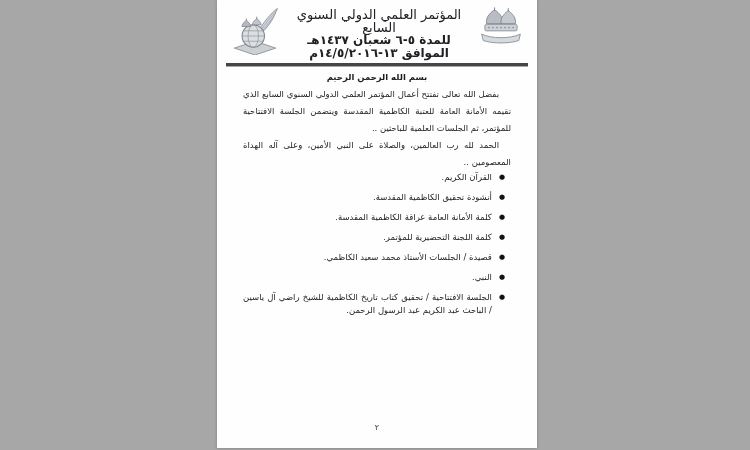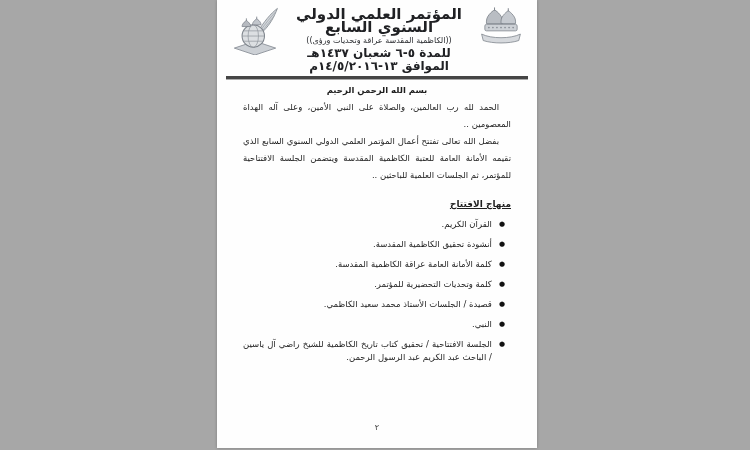--- a/index.html
+++ b/index.html
@@ -25,21 +25,21 @@
     align-items:flex-start;
     padding:5px 10px 0 10px;
   }
   .hdr-logo{flex:0 0 auto;}
   .hdr-titles{
     flex:1 1 auto;
     text-align:center;
     padding-top:3px;
   }
   .hdr-title{
-    font-size:15px;font-weight:bold;color:#202124;
+    font-size:13px;font-weight:normal;color:#202124;
     line-height:13px;
     letter-spacing:0;
   }
   .hdr-subtitle{
     font-size:8px;color:#2a2c30;
     line-height:13px;
   }
   .hdr-date{
     font-size:12px;font-weight:bold;color:#202124;
     line-height:13px;
@@ -129,21 +129,20 @@
         <circle cx="37" cy="28" r="1" fill="#81878f"></circle>
           <circle cx="42" cy="28" r="1" fill="#81878f"></circle>
         <circle cx="47" cy="28" r="1" fill="#81878f"></circle>
 
         <path d="M8 36 C20 42 44 42 56 36 L54 44 C42 48 22 48 10 44 Z" fill="#d6d9dd" stroke="#80868e" stroke-width="1"></path>
       </svg>
     </div>
 
     <div class="hdr-titles">
       <div class="hdr-title">المؤتمر العلمي الدولي السنوي السابع</div>
-      <div class="hdr-subtitle">((الكاظمية المقدسة عراقة وتحديات ورؤى))</div>
       <div class="hdr-date">للمدة ٥-٦ شعبان ١٤٣٧هـ الموافق ١٣-١٤/٥/٢٠١٦م</div>
     </div>
 
     <div class="hdr-logo">
       <svg class="logo-svg" width="56" height="50" viewBox="0 0 64 58" aria-hidden="true">
 
         <polygon points="32,42 56,50 32,58 8,50" fill="#ccd0d5" stroke="#878d95" stroke-width="1"></polygon>
 
         <path d="M36 30 C42 20 50 10 58 4 C54 14 50 22 42 30 Z" fill="#d2d6da" stroke="#848a92" stroke-width="1"></path>
         <path d="M38 30 C44 22 50 14 56 8" stroke="#9aa0a8" stroke-width="0.8" fill="none"></path>
@@ -161,42 +160,41 @@
     </div>
   </div>
 
   <div class="hdr-rule"></div>
 
   <div class="doc-body">
 
     <div class="basmala">بسم الله الرحمن الرحيم</div>
 
     <div>
+        <p class="para">بفضل الله تعالى تفتتح أعمال المؤتمر العلمي الدولي السنوي السابع الذي تقيمه الأمانة العامة للعتبة الكاظمية المقدسة ويتضمن الجلسة الافتتاحية للمؤتمر، ثم الجلسات العلمية للباحثين ..</p>
         <p class="para">الحمد لله رب العالمين، والصلاة على النبي الأمين، وعلى آله الهداة المعصومين ..</p>
-        <p class="para">بفضل الله تعالى تفتتح أعمال المؤتمر العلمي الدولي السنوي السابع الذي تقيمه الأمانة العامة للعتبة الكاظمية المقدسة ويتضمن الجلسة الافتتاحية للمؤتمر، ثم الجلسات العلمية للباحثين ..</p>
       </div>
 
-    <div class="section-heading">منهاج الافتتاح</div>
 
     <ul class="agenda">
         <li>
         <span class="dot">●</span>
         <span class="txt">القرآن الكريم.</span>
       </li>
         <li>
         <span class="dot">●</span>
         <span class="txt">أنشودة تحقيق الكاظمية المقدسة.</span>
       </li>
         <li>
         <span class="dot">●</span>
         <span class="txt">كلمة الأمانة العامة عراقة الكاظمية المقدسة.</span>
       </li>
         <li>
         <span class="dot">●</span>
-        <span class="txt">كلمة وتحديات التحضيرية للمؤتمر.</span>
+        <span class="txt">كلمة اللجنة التحضيرية للمؤتمر.</span>
       </li>
         <li>
         <span class="dot">●</span>
         <span class="txt">قصيدة / الجلسات الأستاذ محمد سعيد الكاظمي.</span>
       </li>
         <li>
         <span class="dot">●</span>
         <span class="txt">النبي.</span>
       </li>
         <li>

